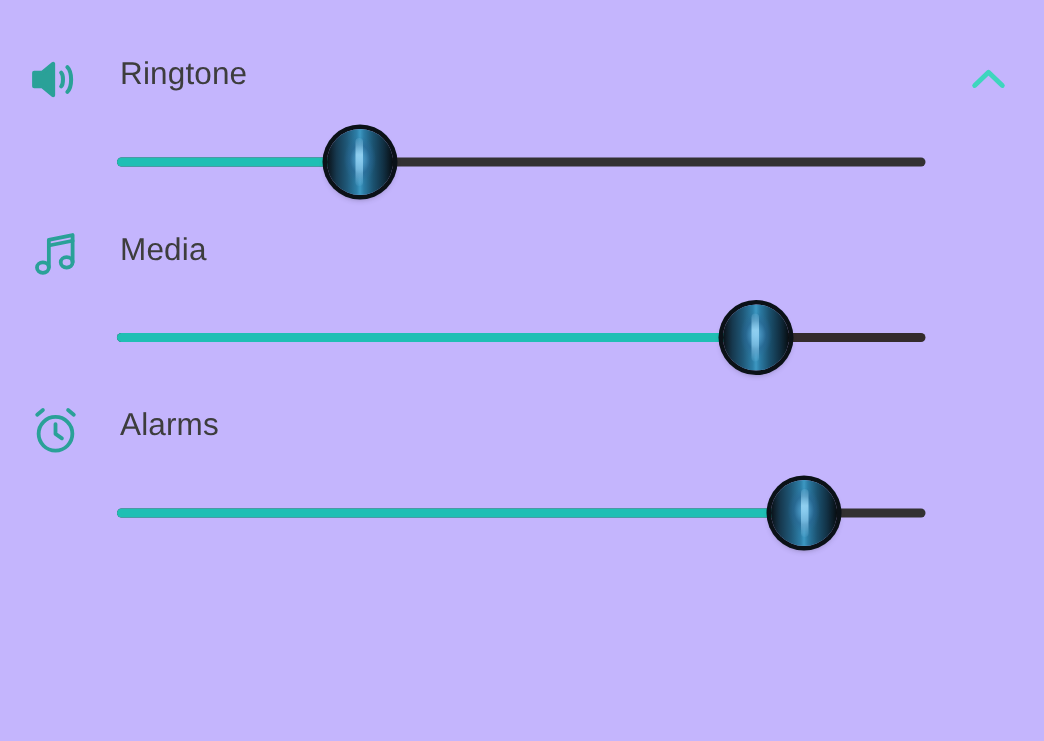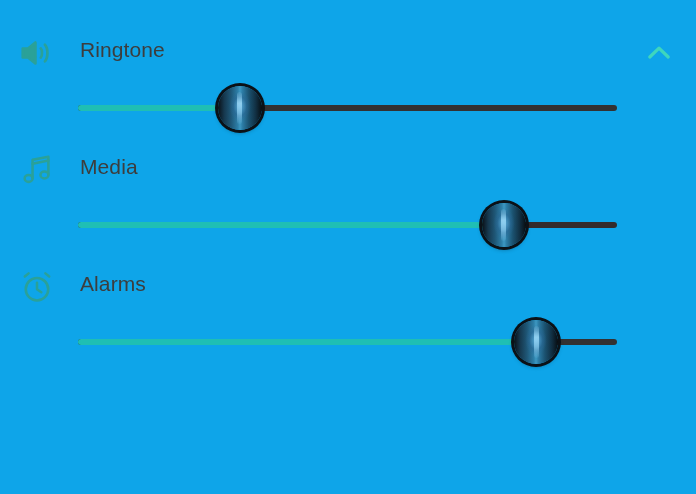--- a/index.html
+++ b/index.html
@@ -11,21 +11,21 @@
     height: 494px;
     background: #ffffff;
     font-family: "Liberation Sans", sans-serif;
     overflow: hidden;
     position: relative;
   }
 
   #panel {
     position: absolute;
     inset: 0;
-    background: #0ea5e9;
+    background: #c4b5fd;
   }
 
   .row {
     position: absolute;
     left: 0;
     width: 696px;
     height: 117px;
   }
   .row-0 { top: 12px; }
   .row-1 { top: 129px; }

